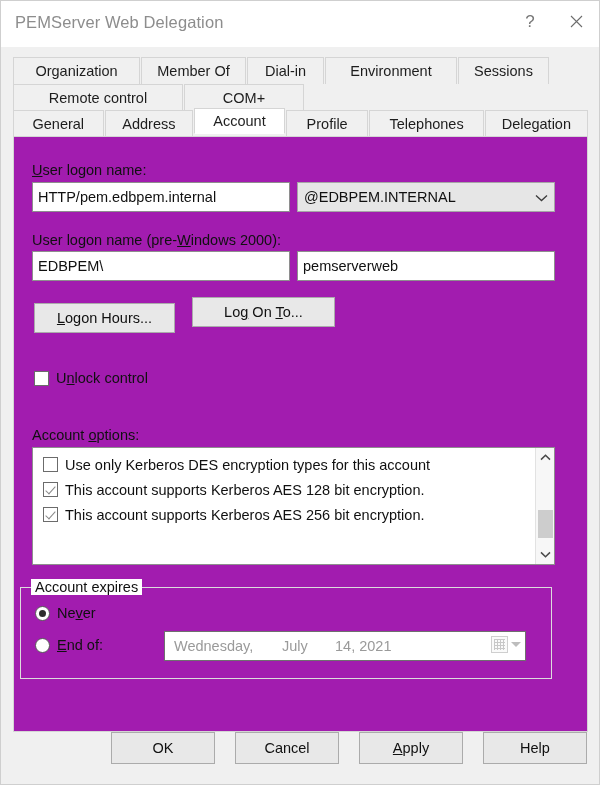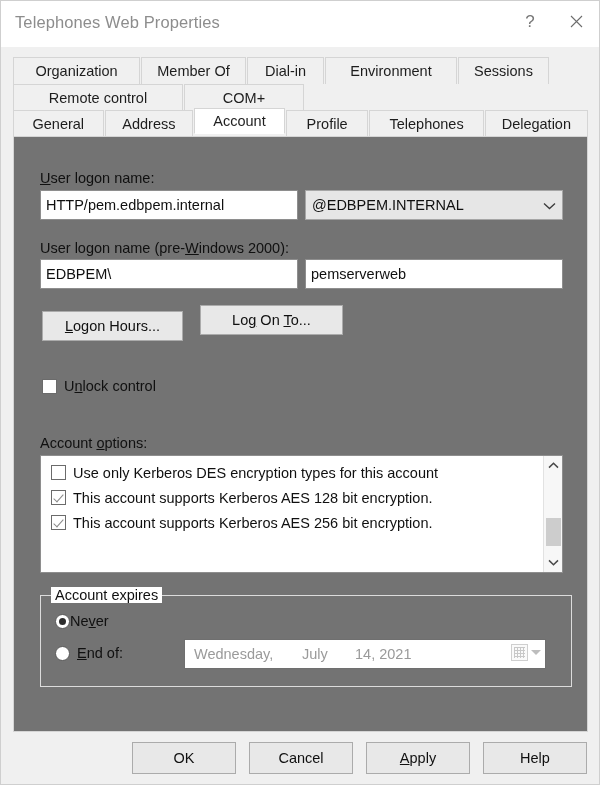--- a/index.html
+++ b/index.html
@@ -69,27 +69,27 @@
     background: #ffffff;
     border-color: #d5d5d5;
     position: relative;
     z-index: 5;
     height: 28px;
     margin-top: -2px;
     border-bottom: 1px solid #ffffff;
   }
   
   .panel {
-    background: #737373;
+    background: #a21caf;
     border: 1px solid #d5d5d5;
     margin: 0 11px 0 12px;
     flex: 1;
     box-sizing: border-box;
     position: relative;
-    padding: 8px;
+    padding: 0;
   }
   .panel-inner { position: relative; width: 100%; height: 100%; }
   .lbl {
     font-size: 14.5px; color: #101010;
     white-space: nowrap;
   }
   u { text-decoration: underline; text-underline-offset: 1px; }
   .tfield {
     box-sizing: border-box;
     border: 1px solid #8e8e8e;
@@ -244,35 +244,35 @@
   .cal-arrow {
     width: 0; height: 0;
     border-left: 5px solid transparent;
     border-right: 5px solid transparent;
     border-top: 5px solid #bdbdbd;
   }
   
   .footer {
     height: 52px; min-height: 52px;
     background: #f0f0f0;
-    display: flex; align-items: center;
+    display: flex; 
     justify-content: flex-end;
     padding-right: 12px;
-    gap: 13px;
+    gap: 20px;
     box-sizing: border-box;
   }
   .footer .btn { width: 104px; height: 32px; }
 </style>
 </head>
 <body>
 
 <div class="window">
 
   <div class="titlebar">
-    <div class="title-text">Telephones Web Properties</div>
+    <div class="title-text">PEMServer Web Delegation</div>
     <div class="title-buttons">
       <div class="titlebtn">
           <span class="qmark">?</span>
         </div>
       <div class="titlebtn">
         <svg width="13" height="13" viewBox="0 0 13 13">
             <path d="M1 1 L12 12 M12 1 L1 12" stroke="#6d6d6d" stroke-width="1.1" fill="none"></path>
           </svg>
       </div>
     </div>
@@ -384,25 +384,25 @@
         </div>
         <div class="sb-thumb" style="top:62px;height:28px"></div>
         <div class="sb-arrow down">
           <svg width="11" height="7" viewBox="0 0 11 7">
                 <path d="M1 1.4 L5.5 5.8 L10 1.4" stroke="#4a4a4a" stroke-width="1.5" fill="none"></path>
               </svg>
         </div>
       </div>
     </div>
 
-    <div class="group" style="left:18px;top:450px;width:532px;height:92px">
+    <div class="group" style="left:6px;top:450px;width:532px;height:92px">
       <div class="group-title">Account expires</div>
       <div class="cbrow" style="position:absolute;left:14px;top:17px">
         <span class="radio on"></span>
-        <span class="lbl" style="margin-left:0"><span>Ne</span><u>v</u><span>er</span></span>
+        <span class="lbl" style="margin-left:7px"><span>Ne</span><u>v</u><span>er</span></span>
       </div>
       <div class="cbrow" style="position:absolute;left:14px;top:49px">
         <span class="radio"></span>
         <span class="lbl" style="margin-left:7px"><u>E</u><span>nd of:</span></span>
       </div>
       <div class="datebox" style="position:absolute;left:143px;top:43px;width:362px">
         <span class="dpart" style="left:9px">Wednesday,</span>
         <span class="dpart" style="left:117px">July</span>
         <span class="dpart" style="left:170px">14, 2021</span>
         <span class="cal-btn">

